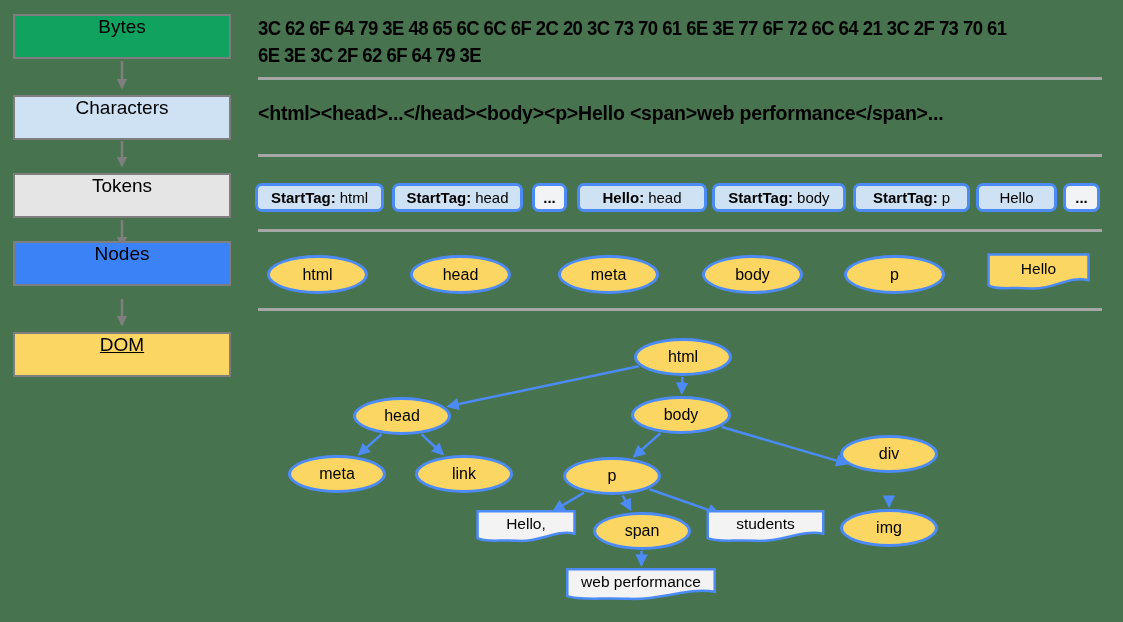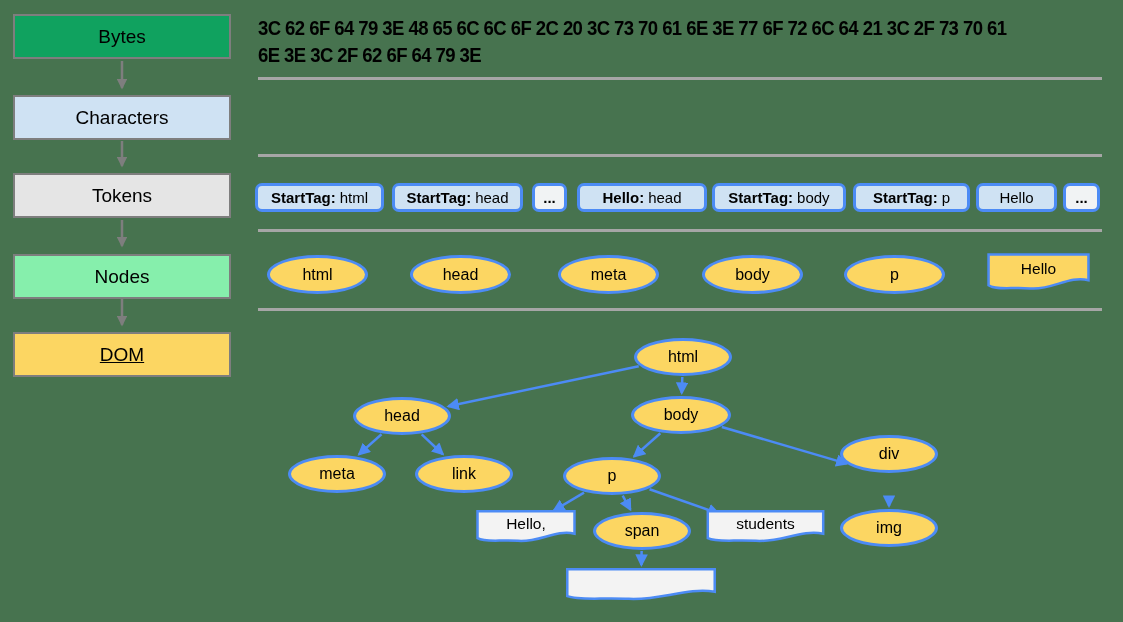--- a/index.html
+++ b/index.html
@@ -9,21 +9,21 @@
     --arrow-gray:#7E7E7E; --border-gray:#7E7E7E; --text-black:#000000;
   }
   html,body{margin:0;padding:0;background:var(--background);}
   .canvas{position:relative;width:1123px;height:622px;background:var(--background);
     font-family:"Liberation Sans",sans-serif;color:var(--text-black);overflow:hidden;}
   #edges{position:absolute;left:0;top:0;pointer-events:none;}
   .mb{fill:var(--edge-blue);} .mg{fill:var(--arrow-gray);}
   line.blue{stroke:var(--edge-blue);stroke-width:2.5;}
   line.gray{stroke:var(--arrow-gray);stroke-width:2.5;}
   .stage{position:absolute;left:13px;width:218px;height:45px;box-sizing:border-box;
-    border:2px solid var(--border-gray);display:flex;align-items:center;justify-content:center;
+    border:2px solid var(--border-gray);display:flex;align-items:flex-start;justify-content:center;
     font-size:19px;}
   .sep{position:absolute;left:258px;width:844px;height:3px;background:var(--separator-gray);}
   .bytes-line{position:absolute;left:258px;white-space:nowrap;font-weight:bold;font-size:19.5px;
     letter-spacing:-0.6px;line-height:22px;transform:scaleX(0.95);transform-origin:left center;}
   .chars-line{position:absolute;left:258px;top:101px;white-space:nowrap;font-weight:bold;
     font-size:19.5px;letter-spacing:-0.2px;line-height:24px;}
   .token{position:absolute;top:183px;height:29px;box-sizing:border-box;border:3px solid var(--edge-blue);
     border-radius:7px;background:var(--token-fill);display:flex;align-items:center;justify-content:center;
     font-size:15px;white-space:nowrap;}
   .token.alt{background:var(--token-alt-fill);}
@@ -73,32 +73,33 @@
   <div id="pipeline">
       <div class="stage" style="top: 14px; background: rgb(16, 162, 95);">
         <span>Bytes</span>
       </div>
       <div class="stage" style="top: 95px; background: rgb(207, 226, 243);">
         <span>Characters</span>
       </div>
       <div class="stage" style="top: 173px; background: #e5e5e5;">
         <span>Tokens</span>
       </div>
-      <div class="stage" style="top: 254px; background: #86efac;">
+      <div class="stage" style="top: 241px; background: #3b82f6;">
         <span>Nodes</span>
       </div>
       <div class="stage" style="top: 332px; background: rgb(252, 214, 98); text-decoration: underline;">
         <span>DOM</span>
       </div>
     </div>
 
   <div class="bytes-line" style="top:17px">3C 62 6F 64 79 3E 48 65 6C 6C 6F 2C 20 3C 73 70 61 6E 3E 77 6F 72 6C 64 21 3C 2F 73 70 61</div>
   <div class="bytes-line" style="top:44px">6E 3E 3C 2F 62 6F 64 79 3E</div>
   <div class="sep" style="top:77px"></div>
 
+  <div class="chars-line">&lt;html&gt;&lt;head&gt;...&lt;/head&gt;&lt;body&gt;&lt;p&gt;Hello &lt;span&gt;web performance&lt;/span&gt;...</div>
   <div class="sep" style="top:154px"></div>
 
   <div id="tokens">
       <div class="token" style="left: 255px; width: 129px;">
         <span class="tl">StartTag:</span>
         <span class="tv">html</span>
       </div>
       <div class="token" style="left: 392px; width: 131px;">
         <span class="tl">StartTag:</span>
         <span class="tv">head</span>
@@ -189,15 +190,16 @@
       <div class="docshape gray" style="left: 706px; top: 510px; width: 119px; height: 34px;">
         <svg viewBox="0 0 100 38" preserveAspectRatio="none">
           <path d="M1.5,1.5 L98.5,1.5 L98.5,26.5 C80,21.5 63,36.5 42,34.5 C24,33 9,36.5 1.5,31.5 Z"></path>
         </svg>
         <span class="dlabel">students</span>
       </div>
       <div class="docshape gray" style="left: 565px; top: 568px; width: 152px; height: 34px;">
         <svg viewBox="0 0 100 38" preserveAspectRatio="none">
           <path d="M1.5,1.5 L98.5,1.5 L98.5,26.5 C80,21.5 63,36.5 42,34.5 C24,33 9,36.5 1.5,31.5 Z"></path>
         </svg>
+        <span class="dlabel">web performance</span>
       </div>
     </div>
 </div>
 
 </body></html>

